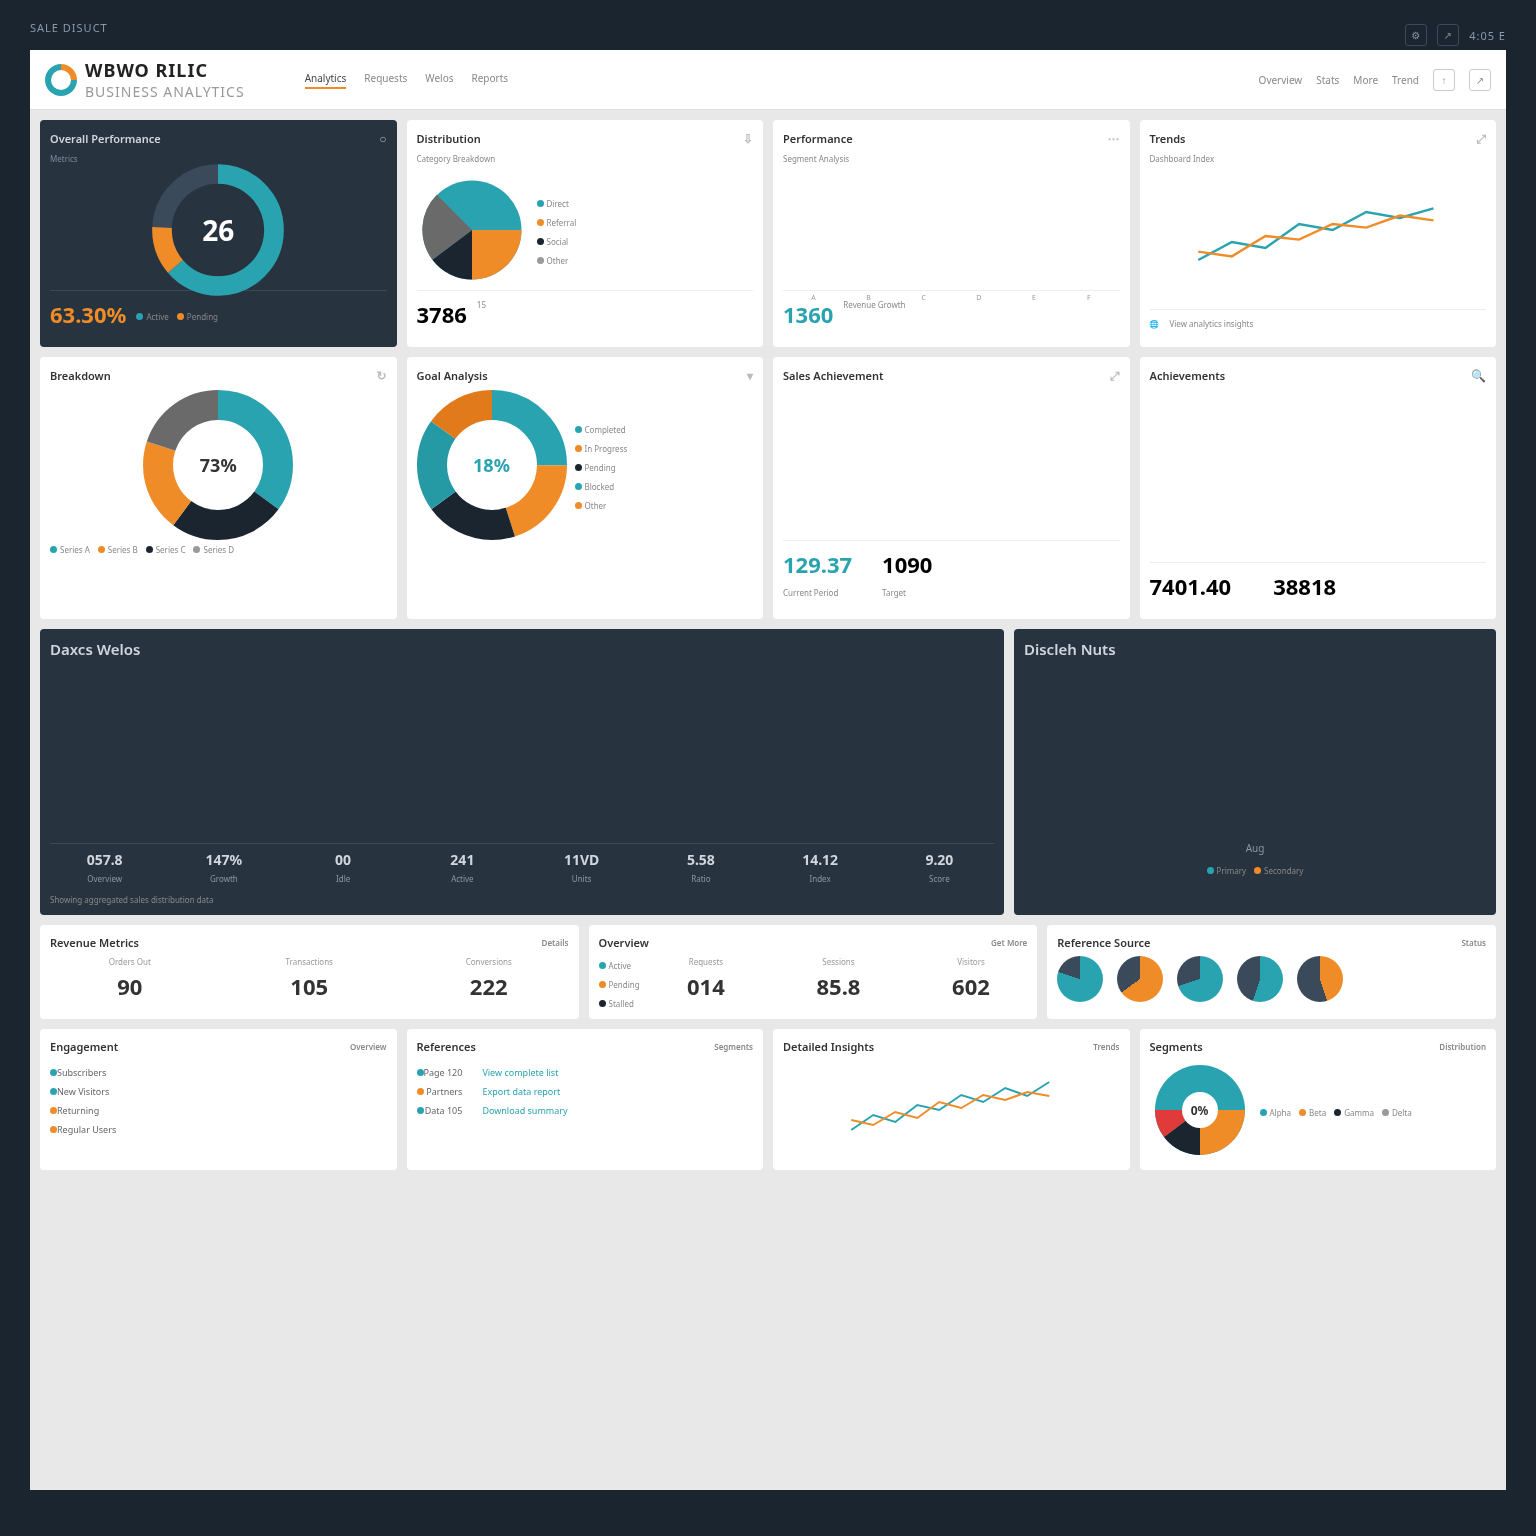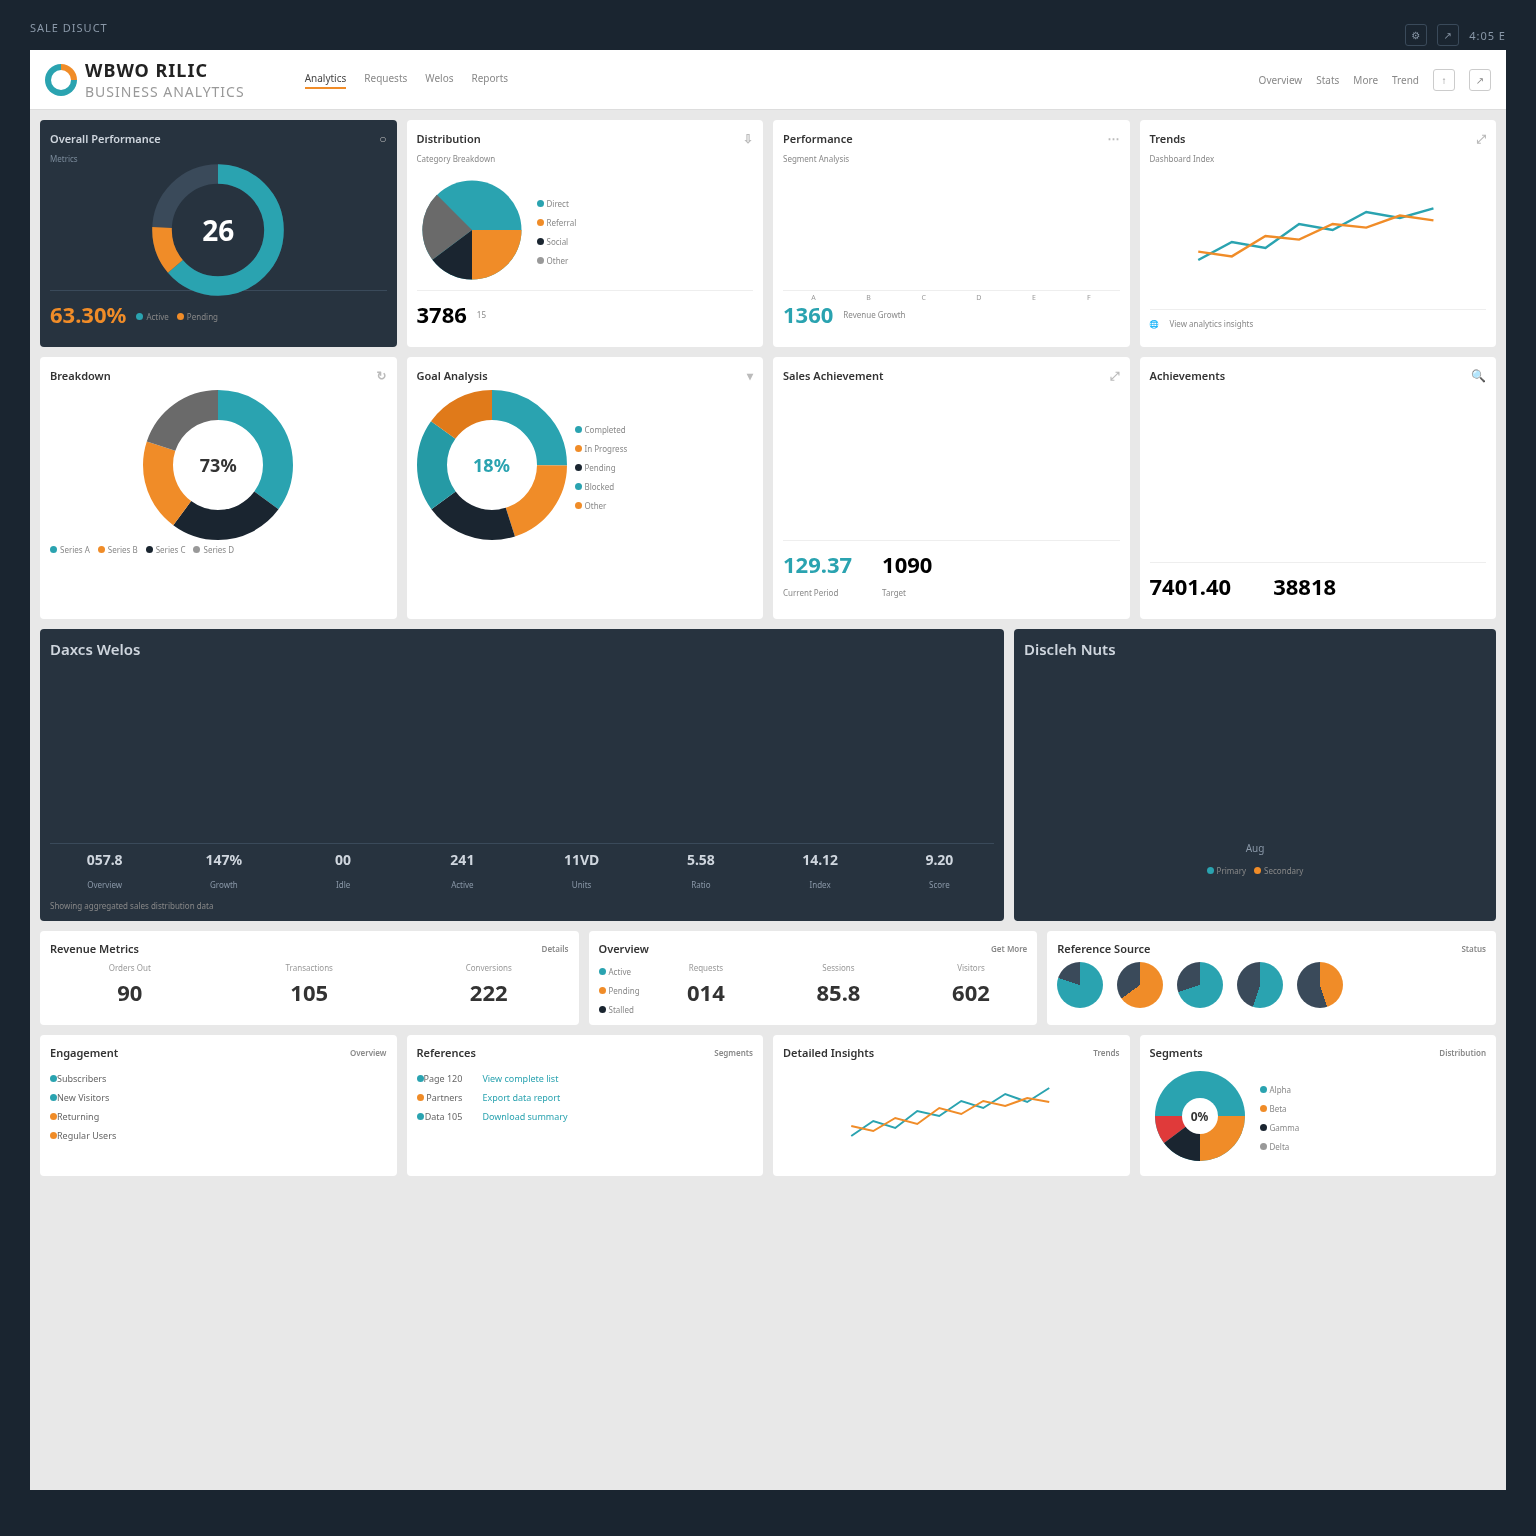--- a/index.html
+++ b/index.html
@@ -21,21 +21,21 @@
 .hr-icon{width:22px;height:22px;border:1px solid #ccc;border-radius:3px;display:flex;align-items:center;justify-content:center}
 .grid4{display:grid;grid-template-columns:repeat(4,1fr);gap:10px;padding:0 10px}
 .grid4-b{display:grid;grid-template-columns:repeat(4,1fr);gap:10px;padding:0 10px}
 .card{background:#fff;border-radius:4px;padding:10px;display:flex;flex-direction:column}
 .card.dark{background:#27333f;color:#cfd6de}
 .card-title{font-size:11px;font-weight:600;color:#333;display:flex;justify-content:space-between;align-items:center;margin-bottom:6px}
 .card.dark .card-title{color:#cfd6de}
 .card-sub{font-size:8px;color:#888;margin-bottom:6px}
 .card.dark .card-sub{color:#7a8a9a}
 .card-icon{font-size:12px;color:#bbb}
-.stat-strip{display:flex;align-items:center;gap:10px;padding:8px 0;border-top:1px solid #eee;margin-top:auto}
+.stat-strip{display:flex;gap:10px;padding:8px 0;border-top:1px solid #eee;margin-top:auto}
 .card.dark .stat-strip{border-top:1px solid #3a4a5a}
 .stat-big{font-size:22px;font-weight:700}
 .stat-big.orange{color:#f08c28}
 .stat-big.teal{color:#2aa3b0}
 .stat-small{font-size:8px;color:#888}
 .legend{display:flex;flex-wrap:wrap;gap:8px;font-size:8px;color:#888;margin-top:4px}
 .legend-item{display:flex;align-items:center;gap:3px}
 .dot{width:7px;height:7px;border-radius:50%;display:inline-block}
 .dot.teal{background:#2aa3b0}.dot.orange{background:#f08c28}.dot.dk{background:#1a2530}.dot.gy{background:#999}
 .chart-area{height:120px;position:relative;display:flex;align-items:center;justify-content:center}
@@ -45,21 +45,21 @@
 .donut-center{position:absolute;inset:0;display:flex;align-items:center;justify-content:center;font-size:18px;font-weight:700;color:#333}
 .bars{display:flex;align-items:flex-end;gap:6px;height:100%;width:100%;padding:0 6px}
 .bar{flex:1;position:relative}
 .bar-lbl{position:absolute;bottom:-12px;width:100%;text-align:center;font-size:7px;color:#999}
 .row-wide{display:grid;grid-template-columns:2fr 1fr;gap:10px;padding:0 10px}
 .wide-bars{height:170px;display:flex;align-items:flex-end;gap:4px;padding:0 4px}
 .wide-bar{flex:1;display:flex;align-items:flex-end;gap:2px}
 .axis-lbls{display:flex;font-size:7px;color:#8a98a8;gap:4px;padding:4px}
 .kpi-row{display:flex;gap:10px;padding:6px 0;border-top:1px solid #3a4a5a;font-size:8px;color:#8a98a8}
 .kpi-row>div{flex:1;text-align:center}
-.kpi-v{font-size:14px;font-weight:700;color:#cfd6de;display:block;margin-bottom:10px}
+.kpi-v{font-size:14px;font-weight:700;color:#cfd6de;display:block;margin-bottom:4px}
 .row-3panels{display:grid;grid-template-columns:1.2fr 1fr 1fr;gap:10px;padding:0 10px}
 .mini-stats{display:flex;gap:20px}
 .mini-stat{flex:1;text-align:center}
 .mini-stat .lbl{font-size:8px;color:#999;display:block;margin-bottom:4px}
 .mini-stat .val{font-size:22px;font-weight:700;color:#333}
 .mini-donut{width:46px;height:46px;border-radius:50%}
 .row-donuts{display:flex;gap:14px;align-items:center}
 .row-4cards{display:grid;grid-template-columns:repeat(4,1fr);gap:10px;padding:0 10px}
 .list-col{display:flex;flex-direction:column;gap:6px;font-size:9px;color:#666;padding-top:6px}
 .list-col .row{display:flex;align-items:center;gap:0;justify-content:space-between}
@@ -650,21 +650,21 @@
           <div style="position:relative">
             <svg viewBox="0 0 100 100" width="100" height="100">
               <circle cx="50" cy="50" r="45" fill="#2aa3b0"></circle>
               <path d="M50 50 L95 50 A45 45 0 0 1 50 95 Z" fill="#f08c28"></path>
               <path d="M50 50 L50 95 A45 45 0 0 1 14 77 Z" fill="#1a2530"></path>
               <path d="M50 50 L14 77 A45 45 0 0 1 5 50 Z" fill="#e03a3a"></path>
               <circle cx="50" cy="50" r="18" fill="#fff"></circle>
             </svg>
             <div class="donut-center" style="font-size:12px">0%</div>
           </div>
-          <div class="legend" style="flex-direction:column">
+          <div class="legend" style="flex-direction:row">
             <div class="legend-item">
                 <span class="dot teal"></span>
                 <span>Alpha</span>
               </div>
             <div class="legend-item">
                 <span class="dot orange"></span>
                 <span>Beta</span>
               </div>
             <div class="legend-item">
                 <span class="dot dk"></span>

